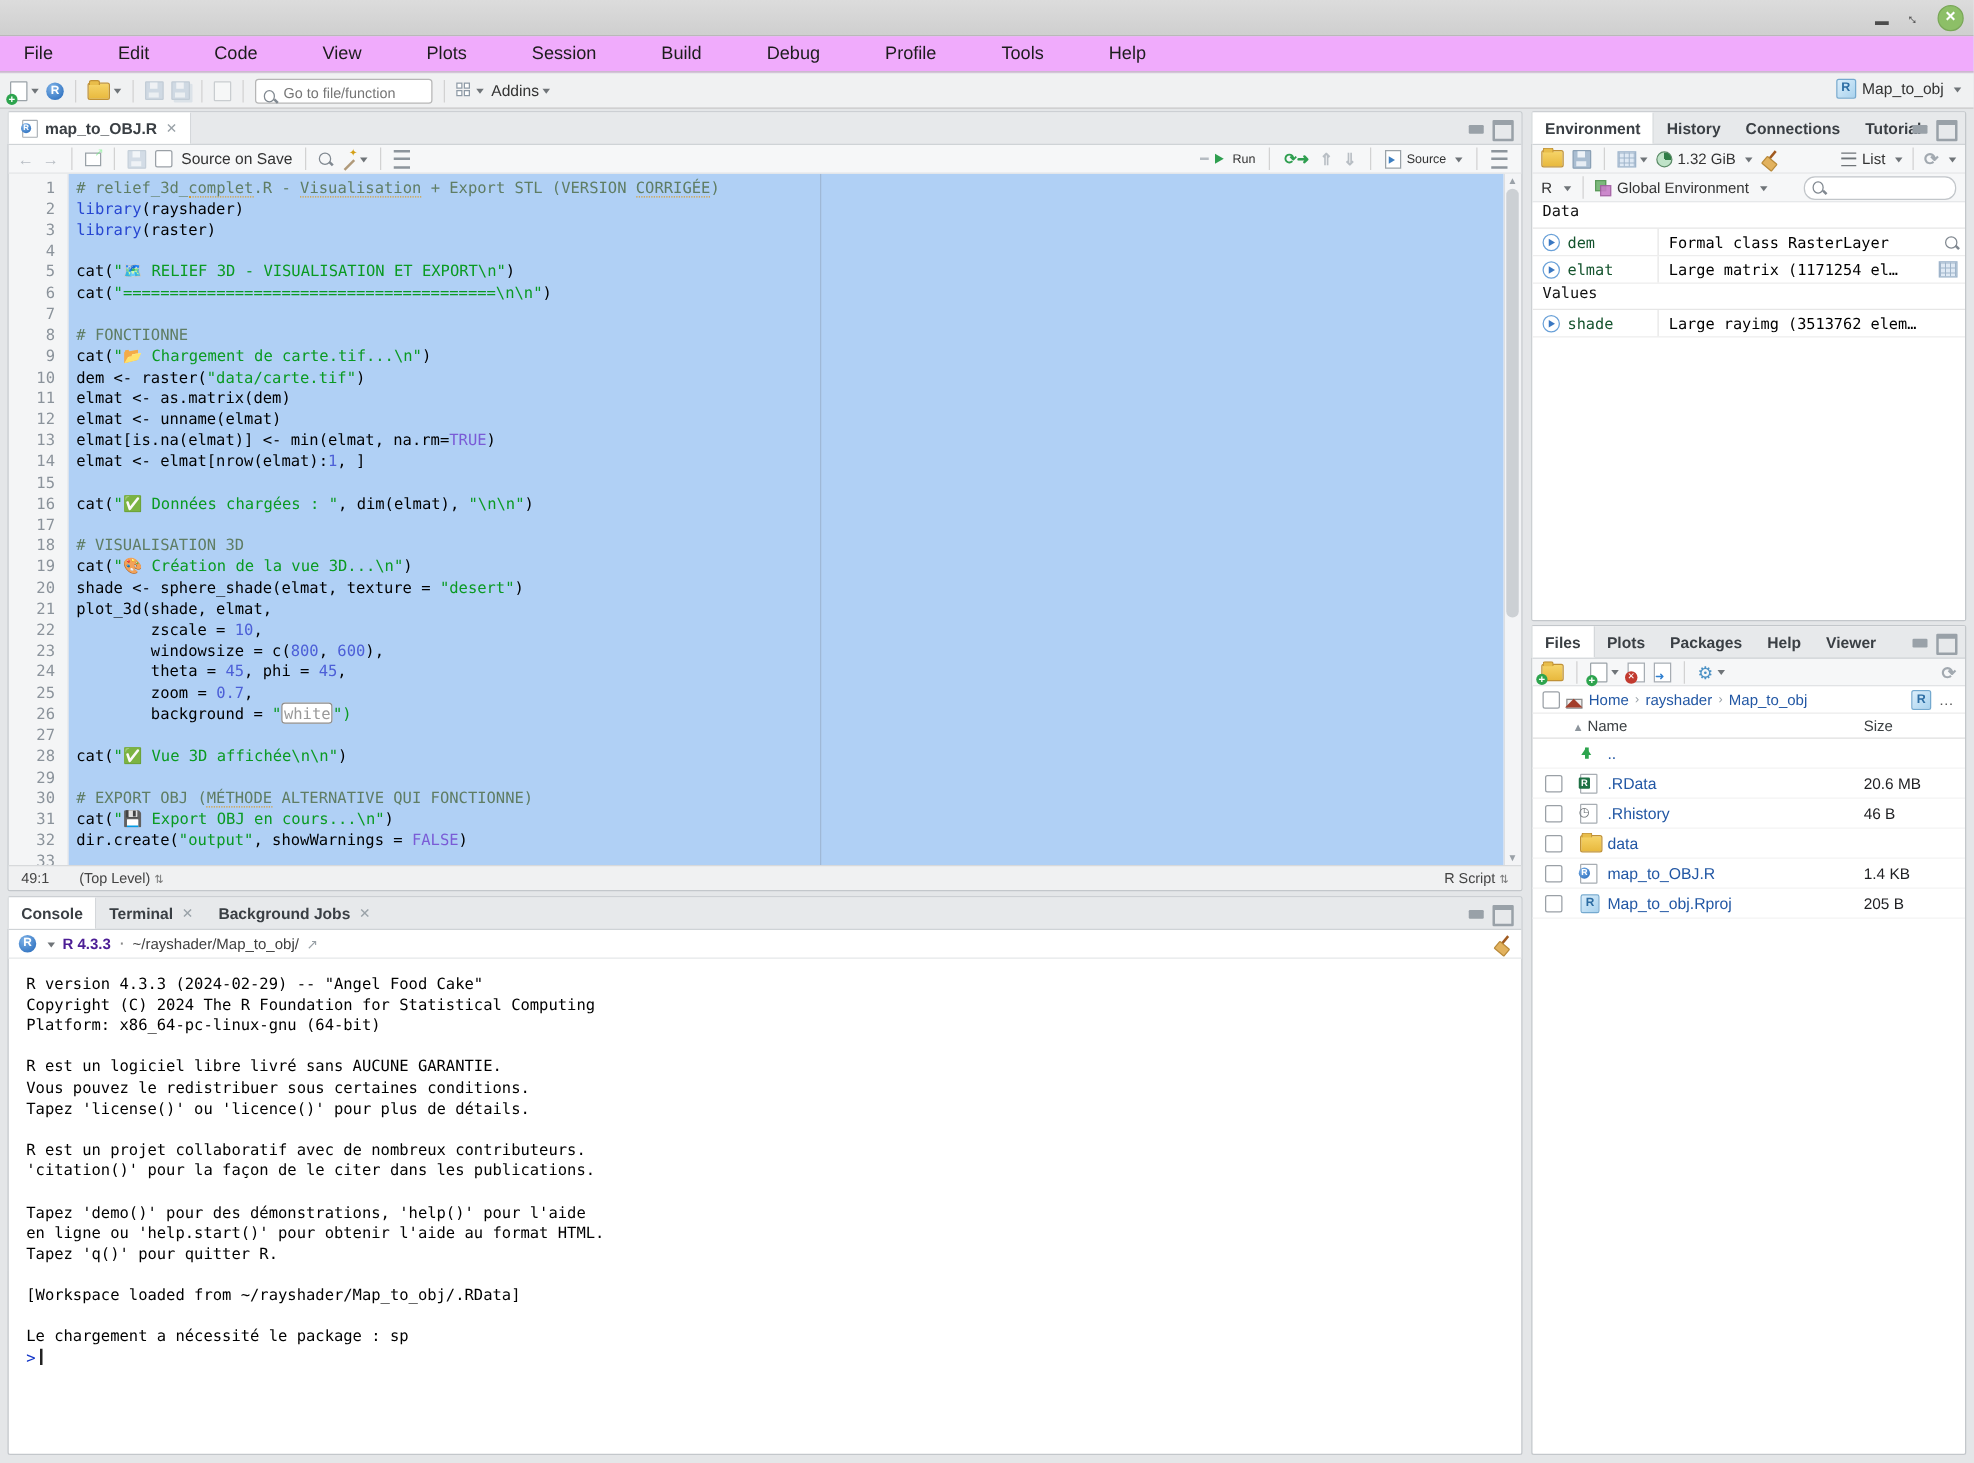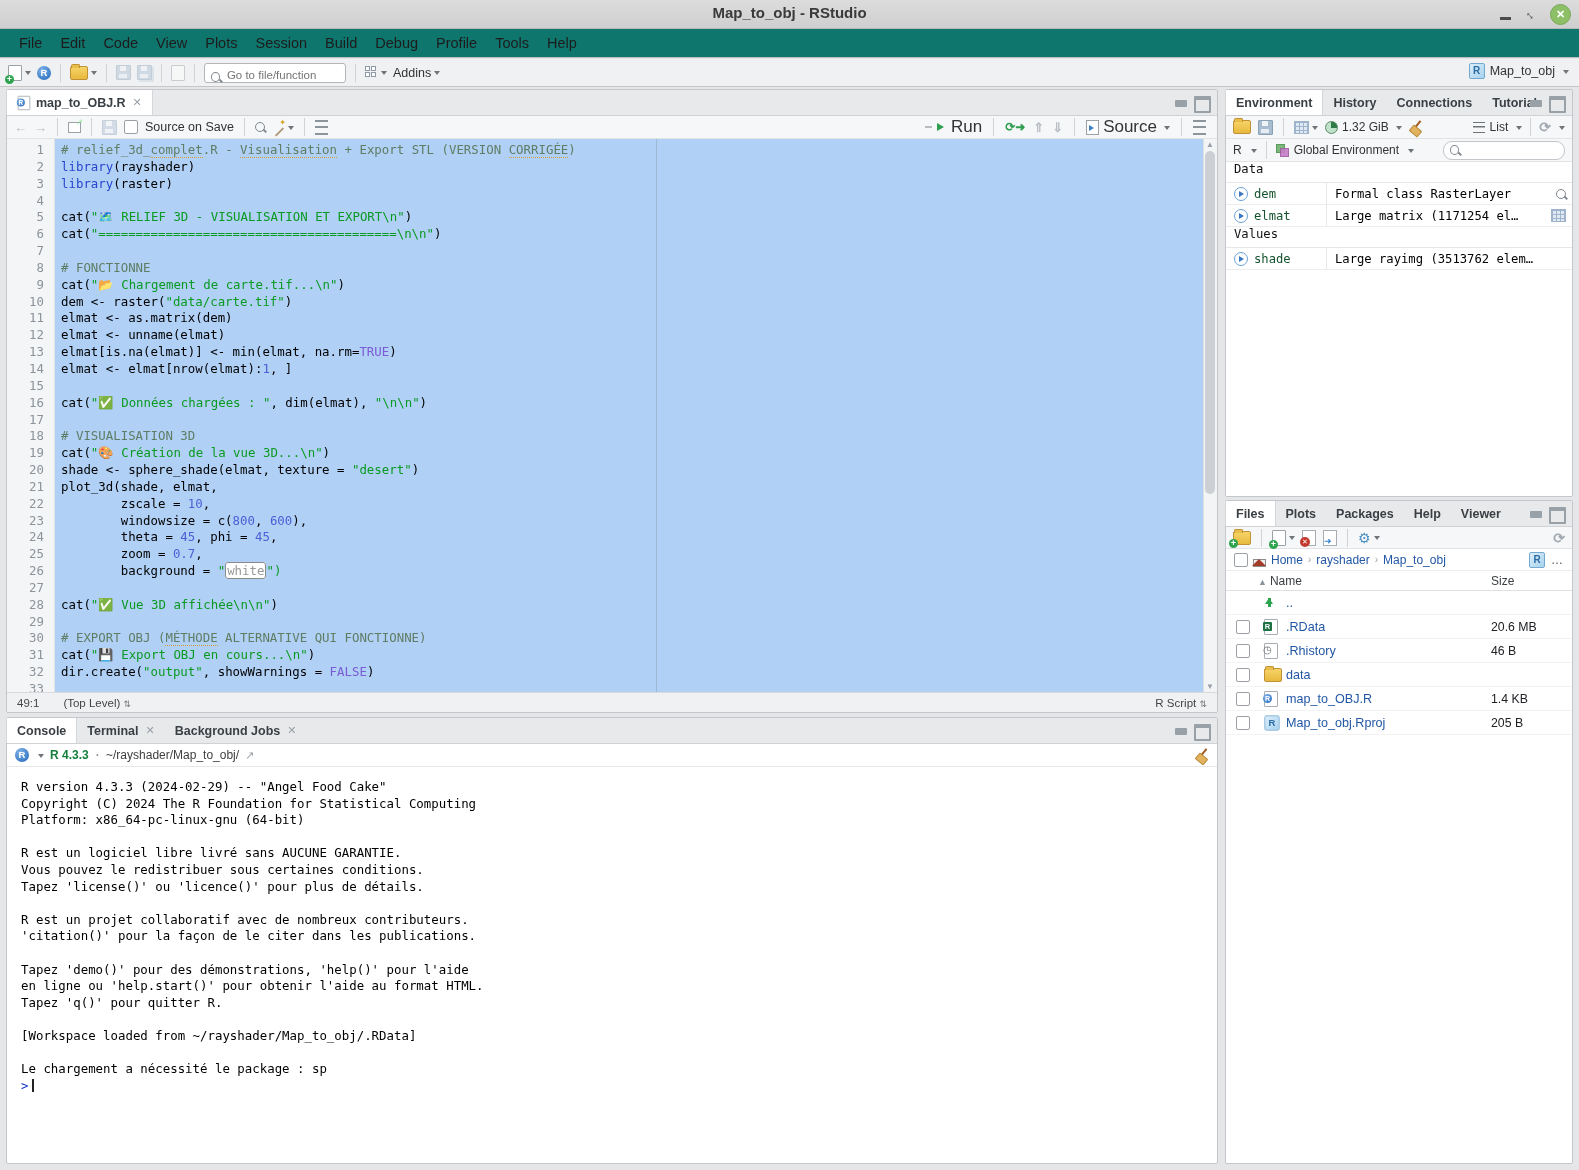--- a/index.html
+++ b/index.html
@@ -7,22 +7,22 @@
        font-family:"Liberation Sans",sans-serif;-webkit-font-smoothing:antialiased;}
   
   .titlebar{position:absolute;left:0;top:0;width:1579px;height:28px;
     background:linear-gradient(#dcdcdc,#cfcfcf);border-bottom:1px solid #b9b9b9;}
   .title{position:absolute;left:0;right:0;top:4px;text-align:center;font-size:15px;font-weight:bold;color:#3a3a3a;}
   .winbtns{position:absolute;right:8px;top:4px;display:flex;gap:14px;align-items:center;height:20px;}
   .wb-min{width:11px;height:3px;background:#4c4c4c;margin-top:8px;}
   .wb-rest{width:11px;height:11px;color:#4c4c4c;font-size:12px;line-height:11px;transform:rotate(45deg);}
   .wb-close{width:19px;height:19px;border-radius:50%;background:#8dbf67;border:1px solid #79a757;color:#fff;
     font-size:11px;font-weight:bold;text-align:center;line-height:18px;}
-  .menubar{position:absolute;left:0;top:29px;width:1579px;height:29px;background:#0f766e;border-bottom:1px solid #bfbfbf;
-    display:flex;align-items:flex-end;padding-left:10px;box-sizing:border-box;}
+  .menubar{position:absolute;left:0;top:29px;width:1579px;height:29px;background:#f0abfc;border-bottom:1px solid #bfbfbf;
+    display:flex;align-items:flex-end;padding-left:10px;box-sizing:border-box;gap:34px;}
   .menu-item{font-size:14.5px;color:#1c1c1c;padding:0 9px;height:100%;display:flex;align-items:center;}
   .maintoolbar{position:absolute;left:0;top:59px;width:1579px;height:28px;background:#f0f1f2;
     border-bottom:1px solid #c6c6c6;display:flex;align-items:center;padding:0 8px;box-sizing:border-box;gap:6px;}
   .tsep{width:1px;height:18px;background:#d2d2d2;margin:0 3px;}
   .caret{width:0;height:0;border:3px solid transparent;border-top:4px solid #6f7478;margin-left:3px;margin-top:4px;display:inline-block;}
   .dim{opacity:.45;}
   
   .pageico{width:12px;height:14px;background:#fff;border:1px solid #9aa2a8;border-radius:1px;position:relative;display:inline-block;}
   .plus{position:absolute;left:-4px;bottom:-4px;width:9px;height:9px;border-radius:50%;background:#2da44e;color:#fff;
     font-size:9px;line-height:9px;text-align:center;font-weight:bold;}
@@ -80,36 +80,36 @@
   .vscroll{width:13px;background:#f3f4f6;border-left:1px solid #dddfe1;position:relative;}
   .vscroll .up,.vscroll .dn{position:absolute;left:2px;font-size:8px;color:#9aa1a8;}
   .vscroll .up{top:1px;} .vscroll .dn{bottom:1px;}
   .vthumb{position:absolute;left:1px;top:12px;width:10px;height:62%;background:#ccd0d4;border-radius:5px;}
   .edstatus{position:absolute;left:0;right:0;bottom:0;height:20px;background:#f0f1f2;border-top:1px solid #d7d9db;
     font-size:11.5px;color:#444;display:flex;align-items:center;padding:0 10px;gap:24px;box-sizing:border-box;}
   .edstatus .right{margin-left:auto;}
   .updn{font-size:9px;color:#777;}
   .etb-ico{color:#b8bec4;font-size:13px;font-weight:bold;}
   .checkbox{width:12px;height:12px;border:1px solid #9aa0a6;border-radius:2px;background:#fff;display:inline-block;}
-  .runlbl{font-size:17px;color:#333;}
+  .runlbl{font-size:10px;color:#333;}
   .ico-run{display:inline-block;width:0;height:0;border:4px solid transparent;border-left:7px solid #2e9e4f;margin-left:2px;}
   .ico-run2{color:#2e9e4f;font-size:12px;font-weight:bold;}
   .srcpage{width:11px;height:13px;background:#fff;border:1px solid #9aa2a8;position:relative;display:inline-block;}
   .srcpage:after{content:"";position:absolute;left:2px;top:4px;border:3px solid transparent;border-left:5px solid #3e7fc1;}
   .outline-ico{display:inline-block;width:13px;height:11px;border-top:2px solid #8d959c;border-bottom:2px solid #8d959c;
     background:linear-gradient(#8d959c,#8d959c) center/13px 2px no-repeat;}
   .wand{display:inline-block;width:13px;height:13px;position:relative;}
   .wand:before{content:"";position:absolute;left:2px;bottom:1px;width:11px;height:2px;background:#b09a7a;transform:rotate(-45deg);}
   .wand:after{content:"✦";position:absolute;right:-1px;top:-3px;font-size:8px;color:#d4a017;}
   .popout{width:11px;height:9px;border:1px solid #9aa2a8;position:relative;display:inline-block;background:#fff;}
   .popout:after{content:"↗";position:absolute;right:-3px;top:-6px;font-size:9px;color:#6e7press8;color:#6e78;}
   
   #console-pane{left:6px;top:717px;width:1212px;height:447px;}
   .chead{height:22px;background:#fff;border-bottom:1px solid #e5e7e9;display:flex;align-items:center;gap:6px;padding:0 8px;position:relative;}
-  .chead .ver{font-size:12px;font-weight:bold;color:#15803d;}
+  .chead .ver{font-size:12px;font-weight:bold;color:#4c1d95;}
   .chead .path{font-size:12px;color:#404040;}
   .chead .ext{color:#98a0a6;font-size:11px;}
   .cbody{padding:12px 0 0 14px;}
   .csline{font:12.4px/16.6px "DejaVu Sans Mono",monospace;color:#000;white-space:pre;}
   .prompt{color:#1437c8;}
   .cursor{display:inline-block;width:1.5px;height:13px;background:#222;vertical-align:-2px;margin-left:4px;}
   
   #env-pane{left:1225px;top:89px;width:348px;height:408px;}
   .envrow2{height:23px;background:#f6f7f8;border-bottom:1px solid #e1e3e5;display:flex;align-items:center;padding:0 7px;gap:6px;box-sizing:border-box;}
   .lbl12{font-size:12px;color:#333;}
@@ -161,21 +161,20 @@
   .redx{width:12px;height:14px;background:#fff;border:1px solid #a7adb3;position:relative;}
   .redx:after{content:"✕";position:absolute;left:-3px;bottom:-2px;width:10px;height:10px;background:#c23a2f;border-radius:50%;
     color:#fff;font-size:7px;line-height:10px;text-align:center;}
   .bluearr{width:12px;height:14px;background:#fff;border:1px solid #a7adb3;position:relative;}
   .bluearr:after{content:"➜";position:absolute;left:0px;bottom:-1px;color:#2f7fd0;font-size:9px;}
 </style>
 </head>
 <body>
 
 <div class="titlebar">
-  <div class="title">Map_to_obj - RStudio</div>
   <div class="winbtns">
     <div class="wb-min"></div>
     <div class="wb-rest">↔</div>
     <div class="wb-close">✕</div>
   </div>
 </div>
 
 <div class="menubar" id="menubar">
     <span class="menu-item">File</span>
     <span class="menu-item">Edit</span>

